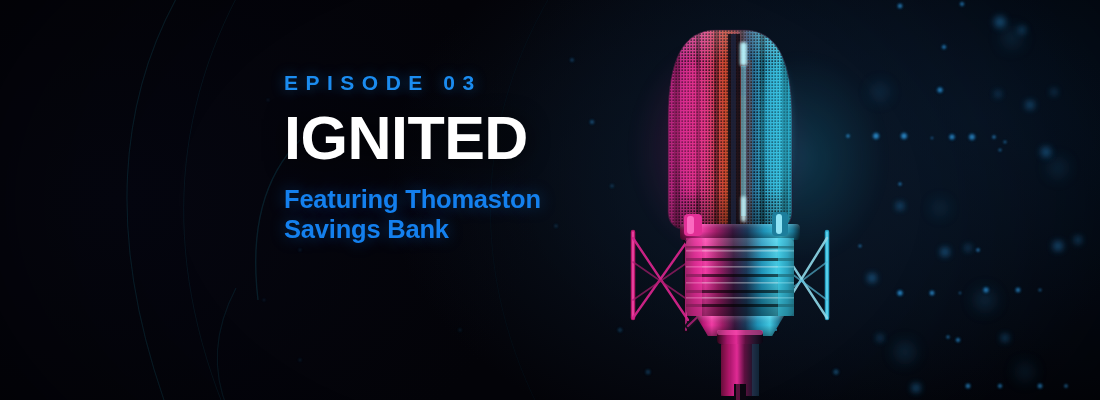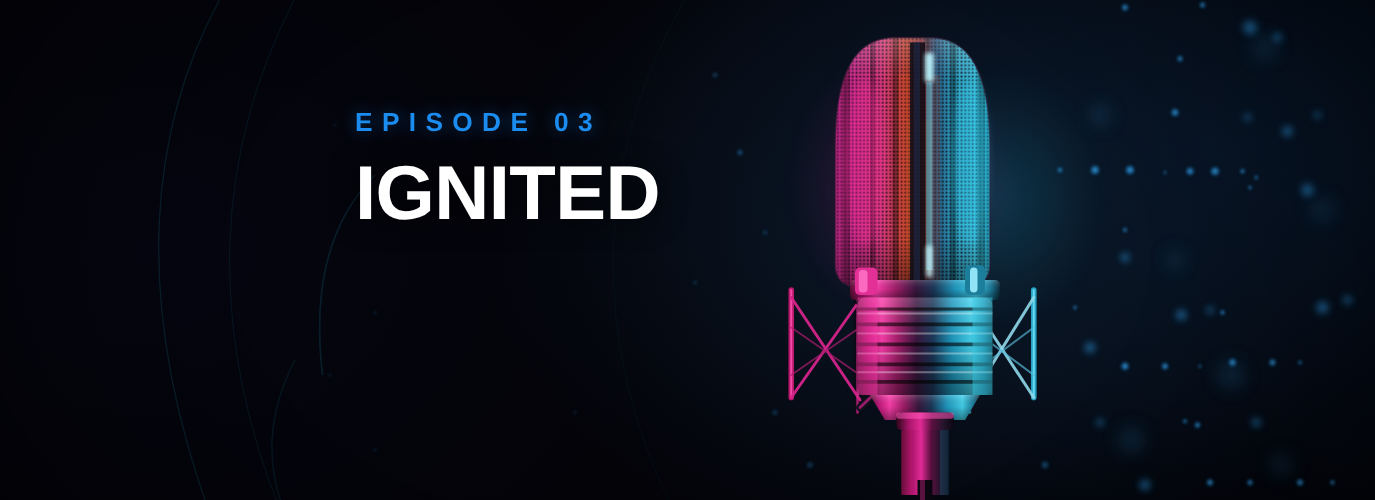--- a/index.html
+++ b/index.html
@@ -44,21 +44,20 @@
 
   .eyebrow {
     color:#1b8cf0;
     font-size:21px;
     font-weight:bold;
     letter-spacing:7.5px;
     line-height:1;
     margin-bottom:16px;
     text-shadow:0 0 14px rgba(27,140,240,.45);
     white-space:nowrap;
-    margin-top:16px;
   }
 
   .headline {
     color:#ffffff;
     font-size:61px;
     font-weight:bold;
     line-height:.96;
     letter-spacing:-0.5px;
     white-space:nowrap;
     text-shadow:0 2px 22px rgba(0,0,0,.8);
@@ -410,15 +409,19 @@
   </div>
 
   <div class="vignette"></div>
 
   <div class="text-block">
     <div class="eyebrow">EPISODE 03</div>
 
 
     <div class="headline headline-2">IGNITED</div>
 
+    <div class="subtitle">
+      <div>Featuring Thomaston</div>
+      <div>Savings Bank</div>
+    </div>
   </div>
 
 </div>
 
 </body></html>

